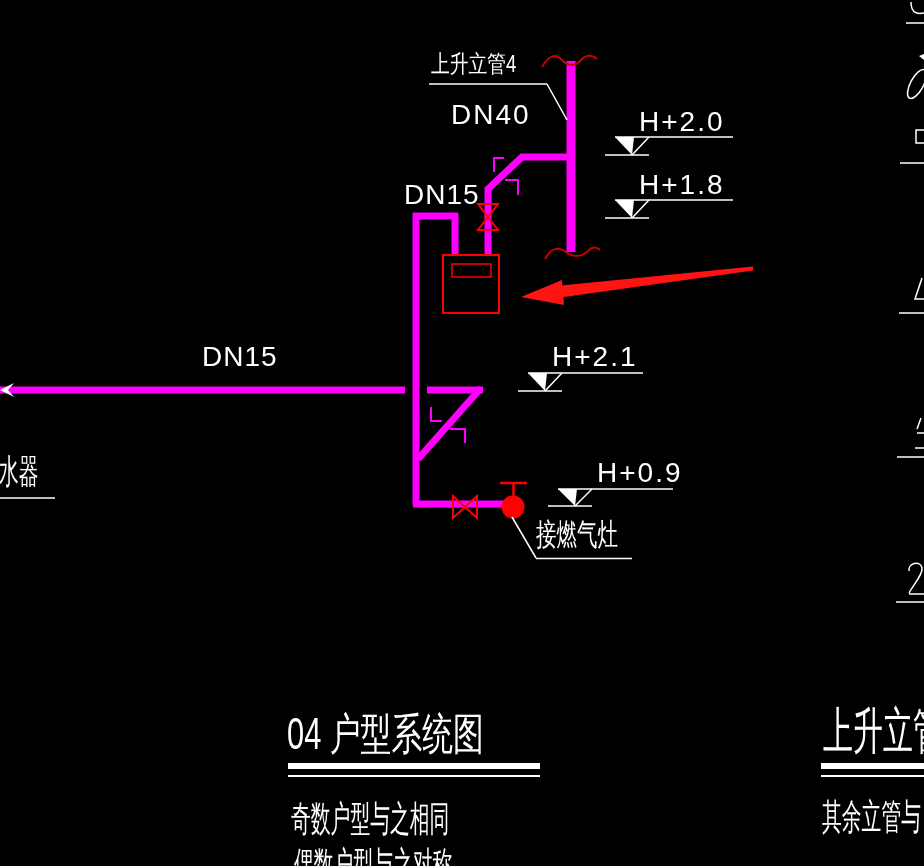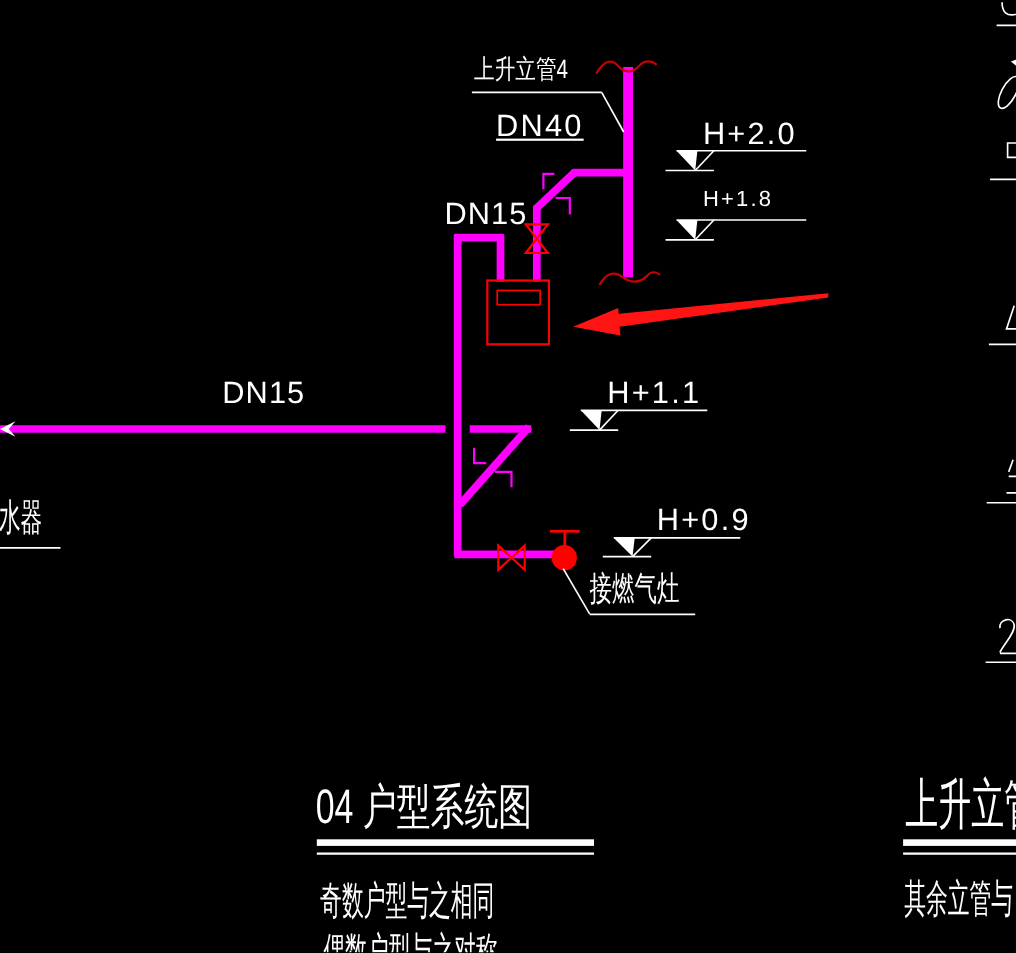--- a/index.html
+++ b/index.html
@@ -138,31 +138,31 @@
       <line x1="899" y1="313" x2="924" y2="313"></line>
       <path d="M921,418 L917,429 M917,433 L924,433 M915,448 L924,448"></path>
       <line x1="897" y1="457" x2="924" y2="457"></line>
       <path d="M909,571 C908,563 920,560 922,568 C923,575 913,585 909,593 M909,594 L924,594"></path>
       <line x1="896" y1="602" x2="924" y2="602"></line>
     </g>
   </svg>
 
   <div class="lbl" style="left:431px;top:52px;font-size:24px;transform:scaleX(0.78);">上升立管4</div>
 
-  <div class="lbl" style="left:451px;top:101px;font-size:28px;letter-spacing:2px;text-decoration:underline;">DN40</div>
+  <div class="lbl" style="left:451px;top:101px;font-size:28px;letter-spacing:2px;">DN40</div>
 
   <div class="lbl" style="left:404px;top:181px;font-size:28px;letter-spacing:1px;">DN15</div>
 
   <div class="lbl" style="left:202px;top:343px;font-size:28px;letter-spacing:1px;">DN15</div>
 
   <div class="lbl" style="left:639px;top:108px;font-size:28px;letter-spacing:2px;text-align:center;">H+2.0</div>
 
-  <div class="lbl" style="left:639px;top:171px;font-size:20px;letter-spacing:2px;">H+1.8</div>
+  <div class="lbl" style="left:639px;top:171px;font-size:28px;letter-spacing:2px;">H+1.8</div>
 
-  <div class="lbl" style="left:552px;top:343px;font-size:28px;letter-spacing:2px;">H+1.1</div>
+  <div class="lbl" style="left:552px;top:343px;font-size:28px;letter-spacing:2px;">H+2.1</div>
 
   <div class="lbl" style="left:577px;top:459px;font-size:28px;letter-spacing:2px;margin-left:20px;">H+0.9</div>
 
   <div class="lbl" style="left:-1px;top:454px;font-size:34px;transform:scaleX(0.58);">水器</div>
 
   <div class="lbl" style="left:536px;top:519px;font-size:31px;transform:scaleX(0.66);">接燃气灶</div>
 
   <div class="lbl" style="left:287px;top:712px;font-size:44px;transform:scaleX(0.70);">04 户型系统图</div>
 
   <div class="lbl" style="left:291px;top:801px;font-size:36px;transform:scaleX(0.55);">奇数户型与之相同</div>

